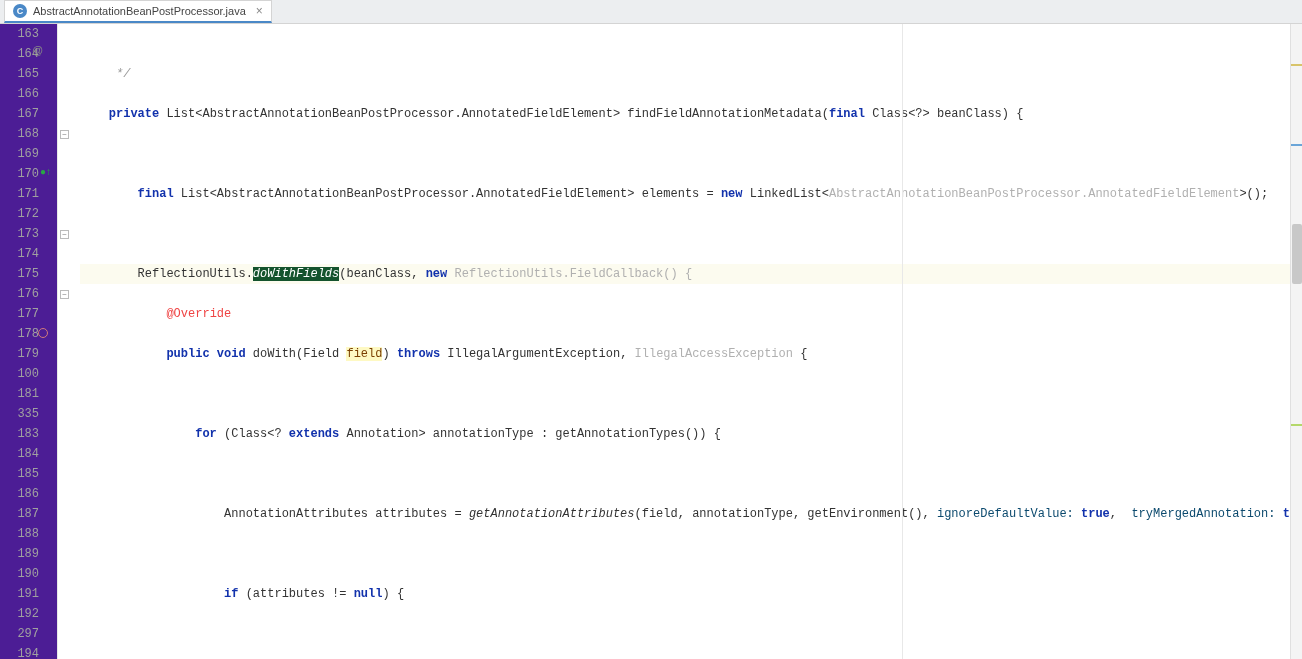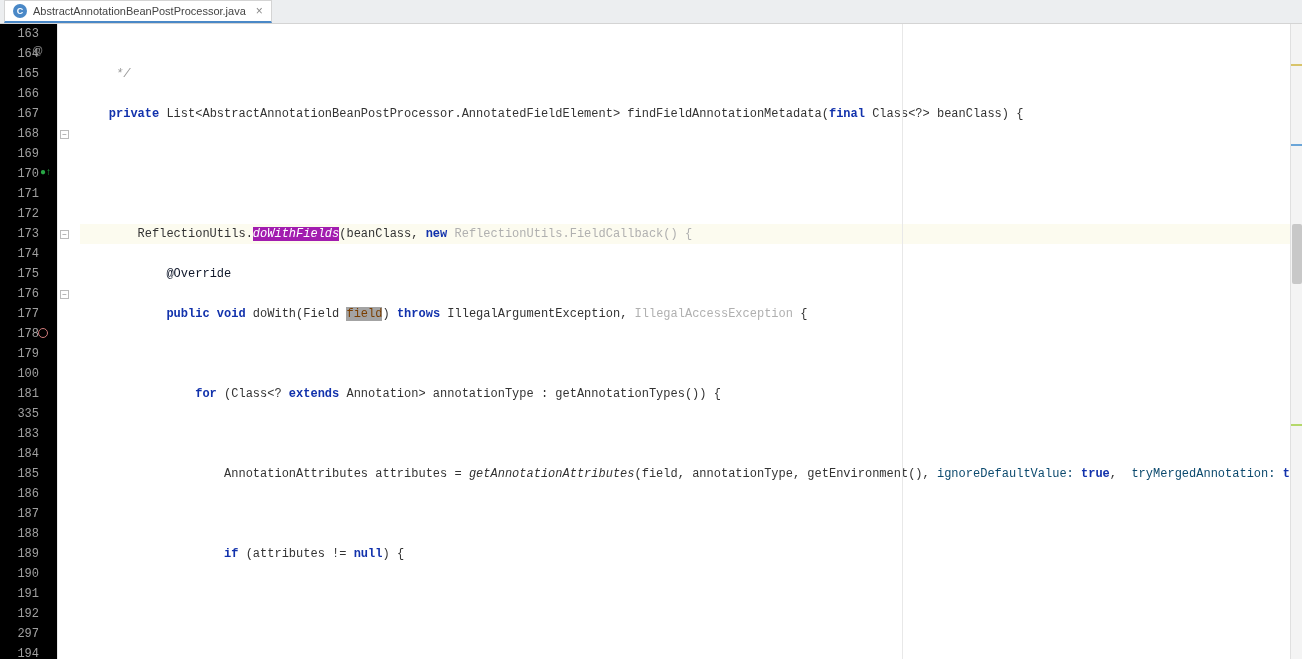--- a/index.html
+++ b/index.html
@@ -3,39 +3,39 @@
 <meta charset="utf-8">
 <style>
 * { margin:0; padding:0; box-sizing:border-box; }
 body { font-family:"Segoe UI",Arial,sans-serif; font-size:12px; background:#fff; overflow:hidden; }
 .editor-window { width:1302px; height:659px; display:flex; flex-direction:column; background:#fff; }
 .tab-bar { height:24px; background:#eceef0; border-bottom:1px solid #d4d4d4; display:flex; align-items:flex-end; padding-left:4px; }
 .tab { height:23px; background:#fff; border:1px solid #d4d4d4; border-bottom:2px solid #4a88c7; display:flex; align-items:center; padding:0 8px; gap:6px; font-size:11px; color:#444; }
 .tab .file-icon { width:14px; height:14px; border-radius:50%; background:#4a88c7; color:#fff; display:flex; align-items:center; justify-content:center; font-size:9px; font-weight:bold; }
 .tab .close { color:#888; font-size:12px; cursor:pointer; margin-left:4px; }
 .editor-body { flex:1; display:flex; overflow:hidden; background:#fff; }
-.gutter { width:58px; background:#000000; border-right:1px solid #e8e8e8; position:relative; }
+.gutter { width:58px; background:#4c1d95; border-right:1px solid #e8e8e8; position:relative; }
 .line-numbers { font-family:Consolas,"Courier New",monospace; font-size:12px; color:#a0a0a0; text-align:right; padding-right:18px; line-height:20px; padding-top:0; }
 .line-num { height:20px; position:relative; }
 .marker-col { position:absolute; left:38px; top:0; width:20px; }
 .marker { position:absolute; width:12px; height:12px; left:2px; }
 .override-marker { color:#28a745; font-size:10px; }
 .at-marker { color:#888; font-size:11px; left:-6px; }
 .circle-marker { width:10px; height:10px; border:1px solid #d07a7a; border-radius:50%; left:0; }
 .fold-col { width:14px; background:#fff; position:relative; }
 .fold-mark { position:absolute; left:2px; width:9px; height:9px; border:1px solid #bbb; background:#fff; font-size:8px; line-height:7px; text-align:center; color:#888; cursor:pointer; }
 .code-area { flex:1; font-family:Consolas,"Courier New",monospace; font-size:12px; line-height:20px; white-space:pre; overflow:hidden; position:relative; padding-left:8px; color:#333; }
 .code-line { height:20px; }
 .hl-line { background:#fcfbef; }
 .kw { color:#1232ac; font-weight:bold; }
-.ann { color:#0f172a; }
-.param { color:#7a3e00; background:#a3a3a3; }
+.ann { color:#ef4444; }
+.param { color:#7a3e00; background:#fef9c3; }
 .comment { color:#999; font-style:italic; }
 .muted { color:#b0b0b0; }
-.sel { background:#a21caf; color:#fff; font-style:italic; }
+.sel { background:#14532d; color:#fff; font-style:italic; }
 .hint { color:#0c4a6e; }
 .bool { color:#1232ac; font-weight:bold; }
 .method-call { font-style:italic; }
 .scrollbar-v { width:12px; background:#f4f4f4; border-left:1px solid #e0e0e0; position:relative; }
 .scroll-thumb { position:absolute; left:1px; width:10px; background:#c8c8c8; border-radius:2px; top:200px; height:60px; }
 .scroll-mark { position:absolute; left:0; width:12px; height:2px; }
 .right-edge-line { position:absolute; top:0; bottom:0; width:1px; background:#e8e8e8; }
 </style>
 </head>
 <body>
@@ -93,20 +93,21 @@
     <div class="fold-col">
       <div class="fold-mark" style="top:106px;">−</div>
       <div class="fold-mark" style="top:206px;">−</div>
       <div class="fold-mark" style="top:266px;">−</div>
     </div>
     <div class="code-area">
       <div class="right-edge-line" style="left:830px;"></div>
 <div class="code-line"><span class="comment">     */</span></div>
 <div class="code-line"><span class="kw">    private </span><span>List&lt;AbstractAnnotationBeanPostProcessor.AnnotatedFieldElement&gt; findFieldAnnotationMetadata(</span><span class="kw">final </span><span>Class&lt;?&gt; beanClass) {</span></div>
 <div class="code-line"></div>
+<div class="code-line"><span class="kw">        final </span><span>List&lt;AbstractAnnotationBeanPostProcessor.AnnotatedFieldElement&gt; elements = </span><span class="kw">new </span><span>LinkedList&lt;</span><span class="muted">AbstractAnnotationBeanPostProcessor.AnnotatedFieldElement</span><span>&gt;();</span></div>
 <div class="code-line"></div>
 <div class="code-line hl-line"><span>        ReflectionUtils.</span><span class="sel">doWithFields</span><span>(beanClass, </span><span class="kw">new </span><span class="muted">ReflectionUtils.FieldCallback() {</span></div>
 <div class="code-line"><span>            </span><span class="ann">@Override</span></div>
 <div class="code-line"><span class="kw">            public void </span><span>doWith(Field </span><span class="param">field</span><span>) </span><span class="kw">throws </span><span>IllegalArgumentException, </span><span class="muted">IllegalAccessException </span><span>{</span></div>
 <div class="code-line"></div>
 <div class="code-line"><span class="kw">                for </span><span>(Class&lt;? </span><span class="kw">extends </span><span>Annotation&gt; annotationType : getAnnotationTypes()) {</span></div>
 <div class="code-line"></div>
 <div class="code-line"><span>                    AnnotationAttributes attributes = </span><span class="method-call">getAnnotationAttributes</span><span>(field, annotationType, getEnvironment(), </span><span class="hint">ignoreDefaultValue: </span><span class="bool">true</span><span>,  </span><span class="hint">tryMergedAnnotation: </span><span class="bool">true</span></div>
 <div class="code-line"></div>
 <div class="code-line"><span class="kw">                    if </span><span>(attributes != </span><span class="kw">null</span><span>) {</span></div>

